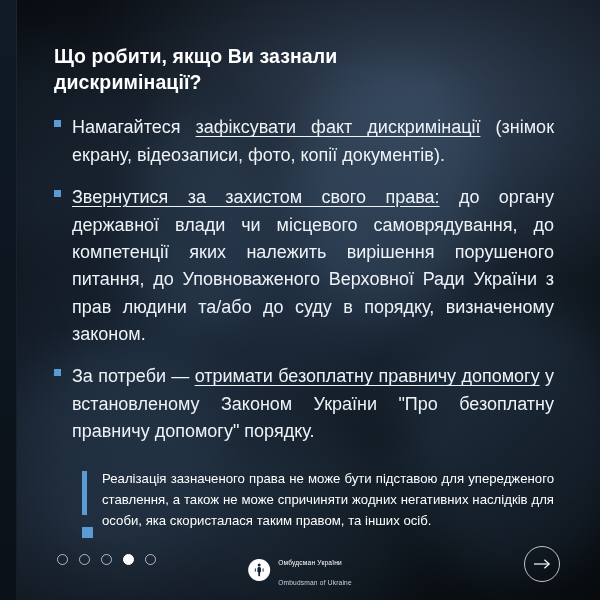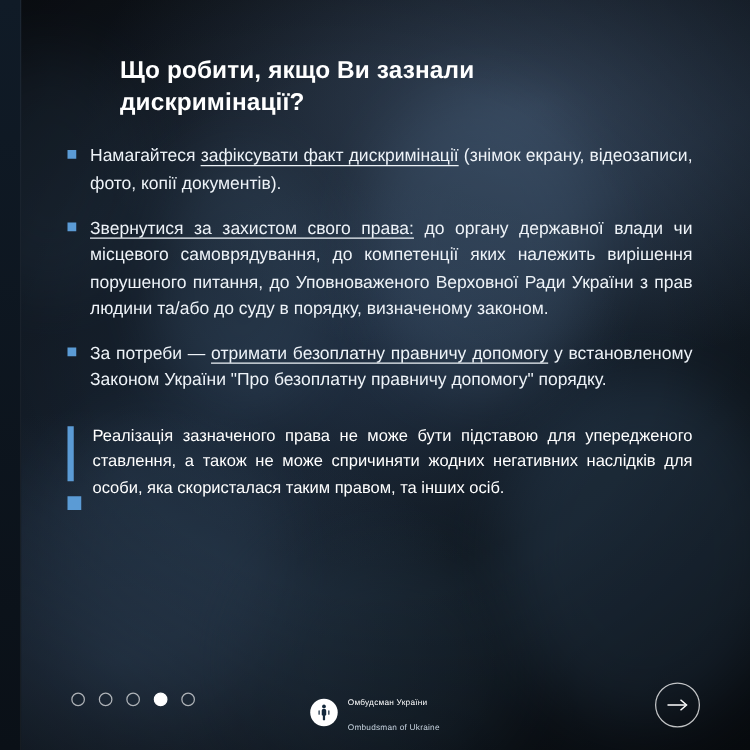--- a/index.html
+++ b/index.html
@@ -52,51 +52,51 @@
     width: 500px;
   }
 
   h1 {
     font-size: 19.5px;
     line-height: 1.32;
     color: #ffffff;
     font-weight: bold;
     letter-spacing: 0.1px;
     width: 390px;
-    margin-left: 42px;
   }
 
   .blocks { margin-top: 19px; }
 
   .para {
     display: flex;
     align-items: flex-start;
     margin-bottom: 15px;
   }
   .bullet {
     flex: 0 0 auto;
     width: 7px; height: 7px;
     background: #5b9bd5;
     margin-top: 6px;
     margin-right: 11px;
   }
   .ptext {
-    font-size: 14px;
+    font-size: 18px;
     line-height: 1.52;
     color: #eef3f8;
     text-align: justify;
     flex: 1 1 auto;
   }
   .u { text-decoration: underline; text-underline-offset: 2.5px; }
 
   
   .note {
     position: relative;
     margin-top: 24px;
     padding-left: 20px;
+    margin-left: 28px;
   }
   .note-bar {
     position: absolute;
     left: 0; top: 2px;
     width: 5px; height: 44px;
     background: #5b9bd5;
   }
   .note-square {
     position: absolute;
     left: 0; top: 58px;

